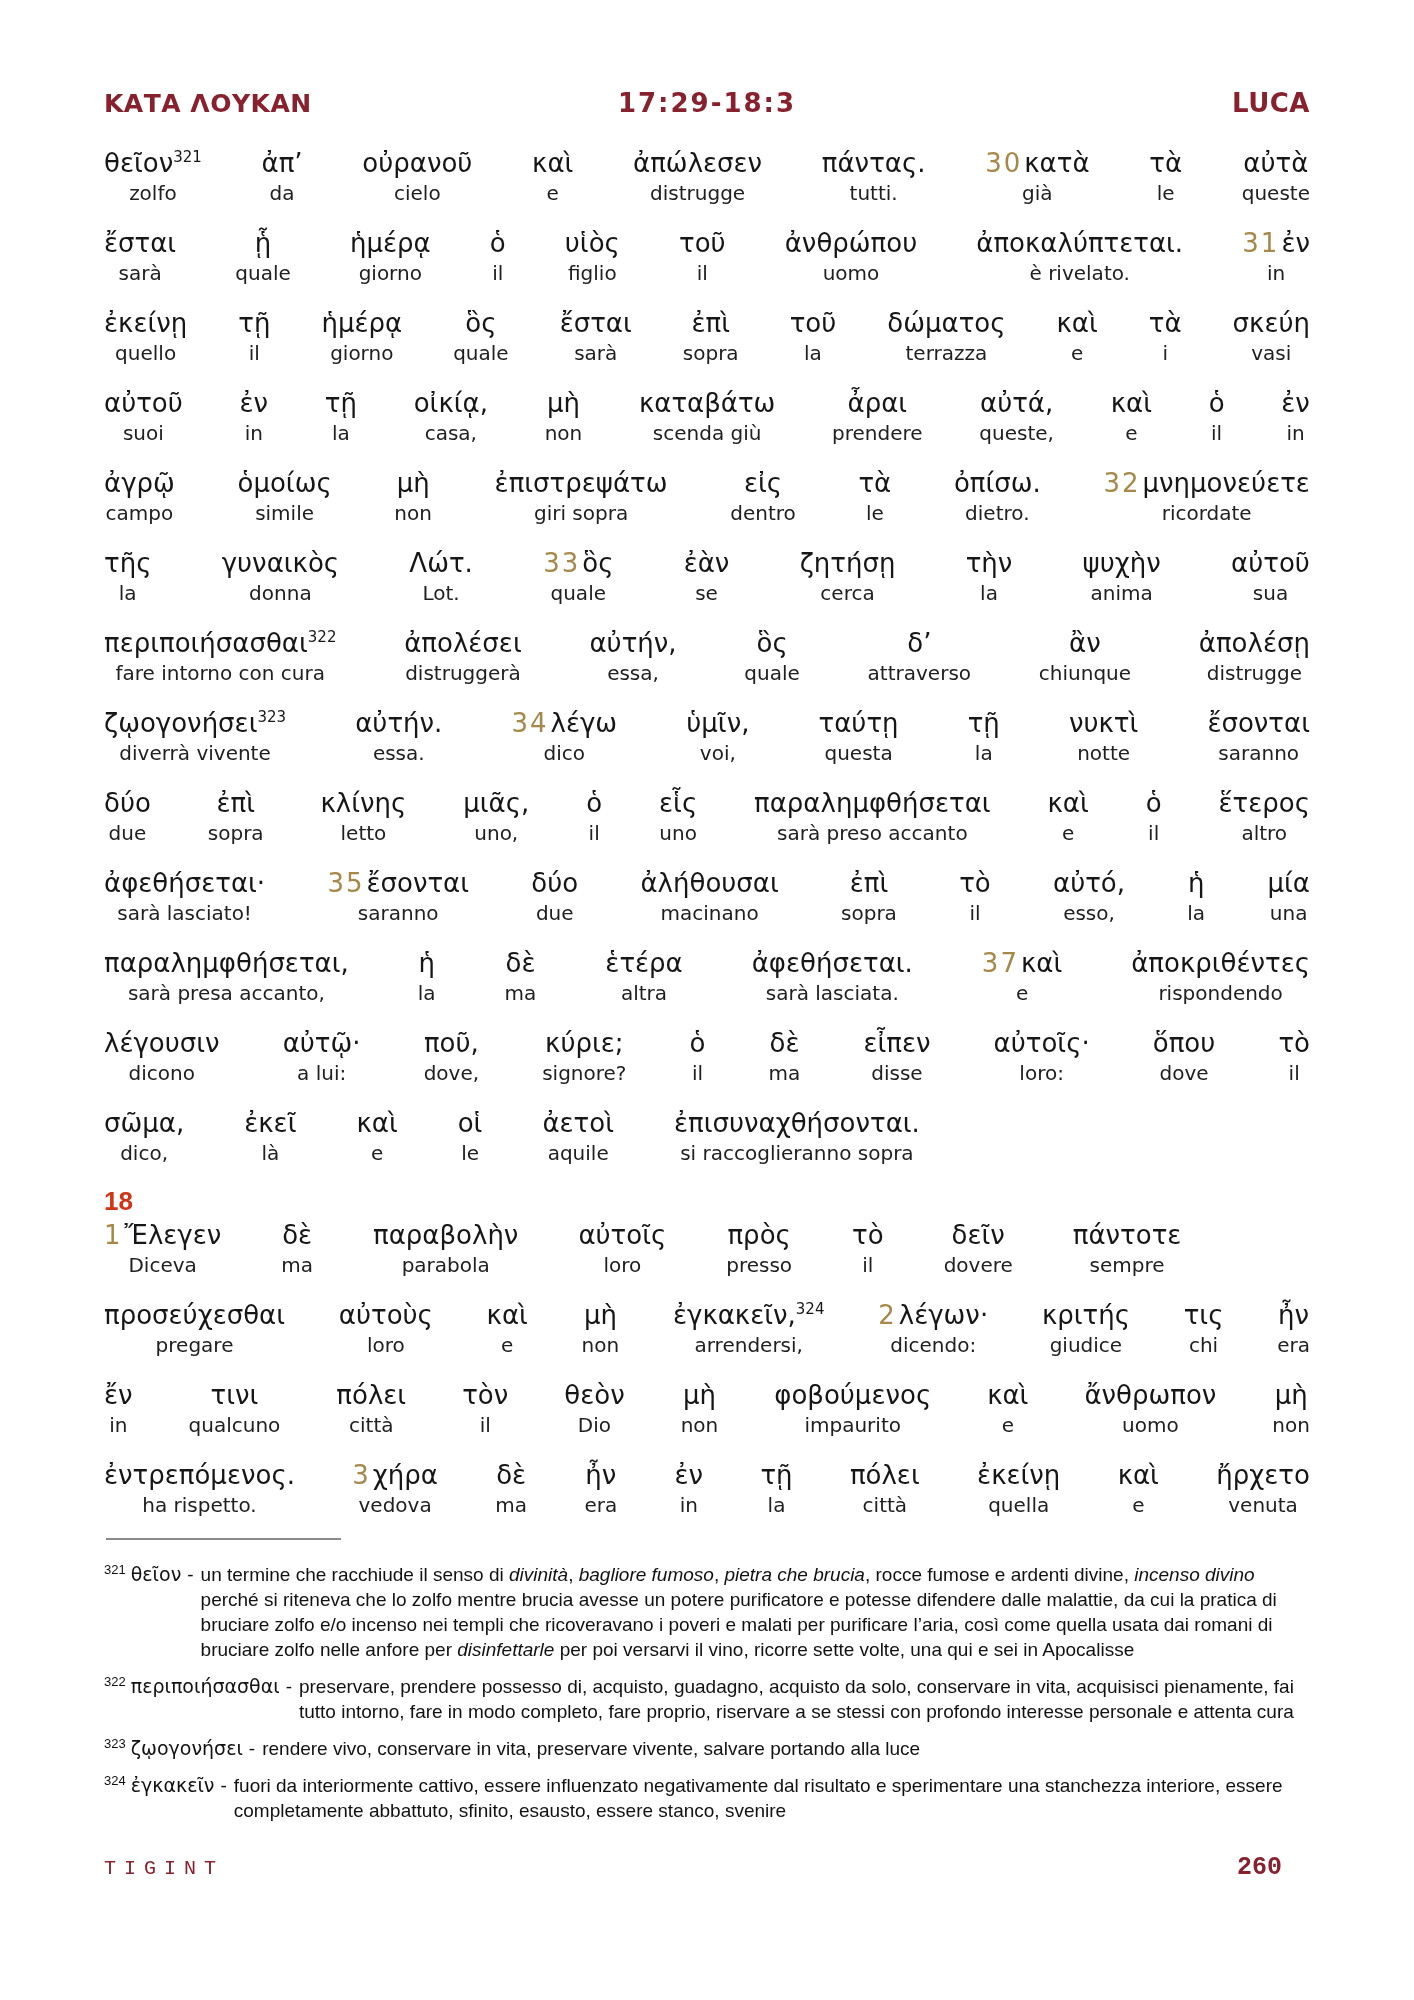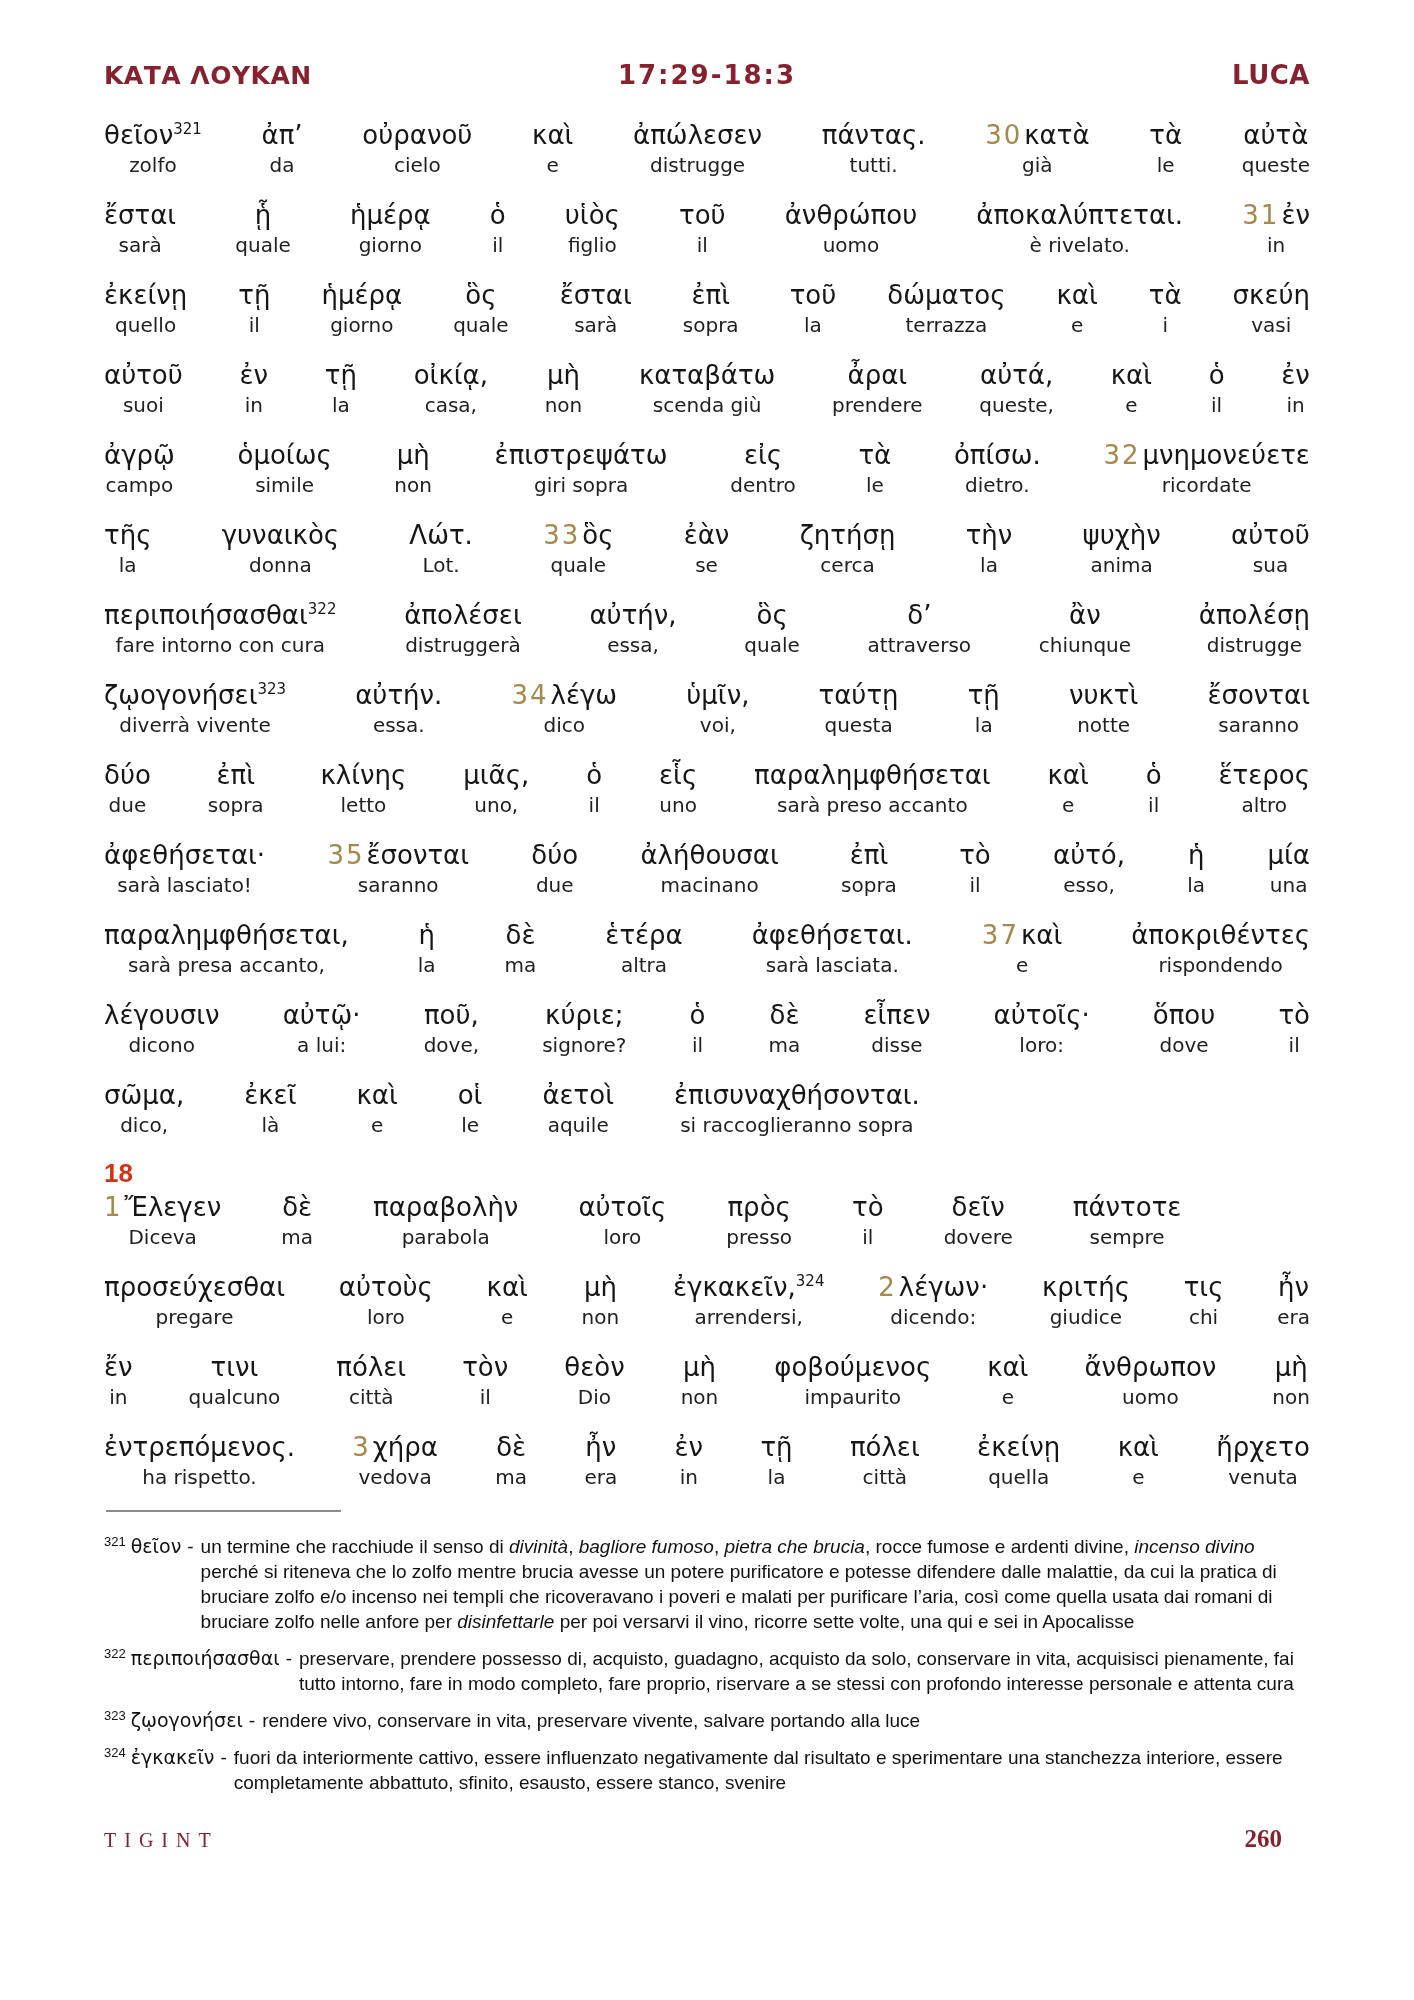--- a/index.html
+++ b/index.html
@@ -2,21 +2,21 @@
 <html><head>
 <meta charset="utf-8">
 <style>
   * { margin:0; padding:0; box-sizing:border-box; }
   html,body { background:#ffffff; }
   body {
     width:1414px; height:2000px; position:relative;
     font-family:"DejaVu Sans", sans-serif; color:#161616;
     overflow:hidden;
   }
-  .page { position:absolute; inset:0; padding:60px 104px 0 104px; }
+  .page { position:absolute; inset:0; padding:88px 104px 0 104px; }
 
   
   .hdr {
     display:grid; grid-template-columns:1fr auto 1fr; align-items:baseline;
     color:var(--dkred); font-weight:700; margin-bottom:28px;
   }
   .hdr .h-left  { font-size:25px; letter-spacing:0.5px; }
   .hdr .h-mid   { font-size:26px; letter-spacing:2px; }
   .hdr .h-right { font-size:26px; text-align:right; letter-spacing:0.5px; }
 
@@ -45,21 +45,21 @@
   .fn-head { white-space:nowrap; margin-right:7px; }
   .fn-num  { font-size:13px; vertical-align:super; line-height:0; margin-right:5px; }
   .fn-term { font-family:"DejaVu Sans", sans-serif; font-size:19px; }
   .fn-sep  { margin-left:6px; }
   .fn-text { flex:1; }
   .fn-text i { font-style:italic; }
 
   
   .ftr {
     display:flex; justify-content:space-between; align-items:baseline; margin-top:30px;
-    color:var(--dkred); font-family:Liberation Serif, serif;
+    color:var(--dkred); font-family:Liberation Mono, monospace;
   }
   .ftr .brand { font-size:20px; letter-spacing:8px; font-weight:400; }
   .ftr .pnum  { font-size:25px; font-weight:700; margin-right:28px; }
 
   :root { --dkred:#87212E; --gold:#A6884A; --chred:#D23417; }
 </style>
 </head>
 <body>
 
 <div class="page">

